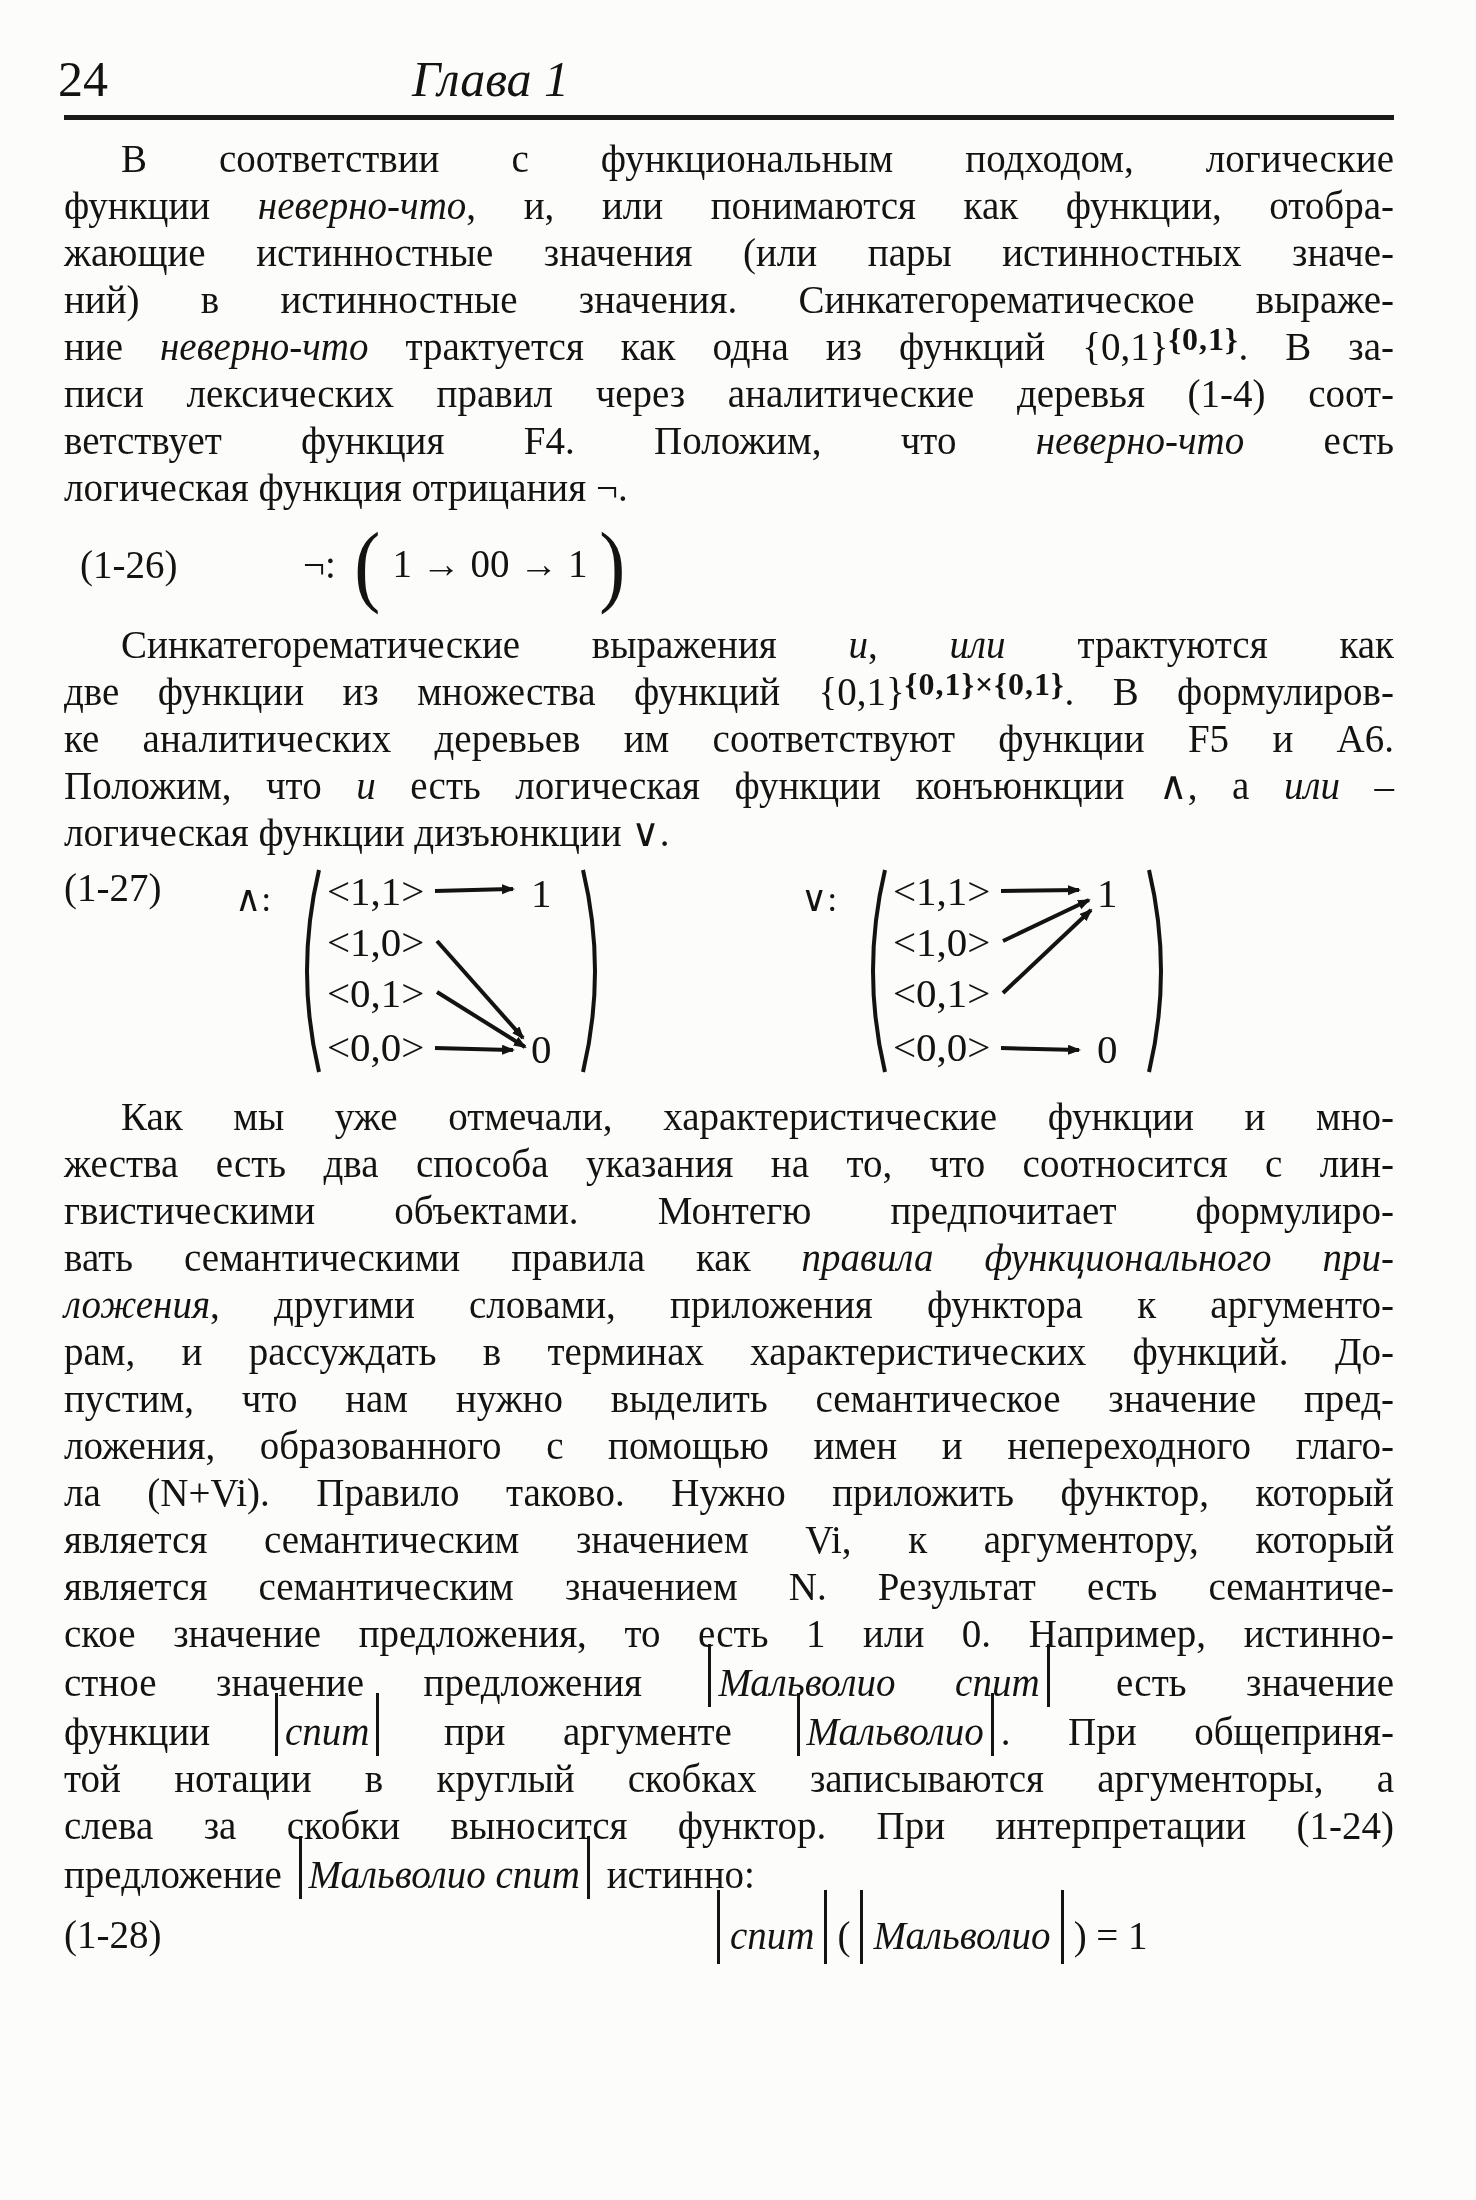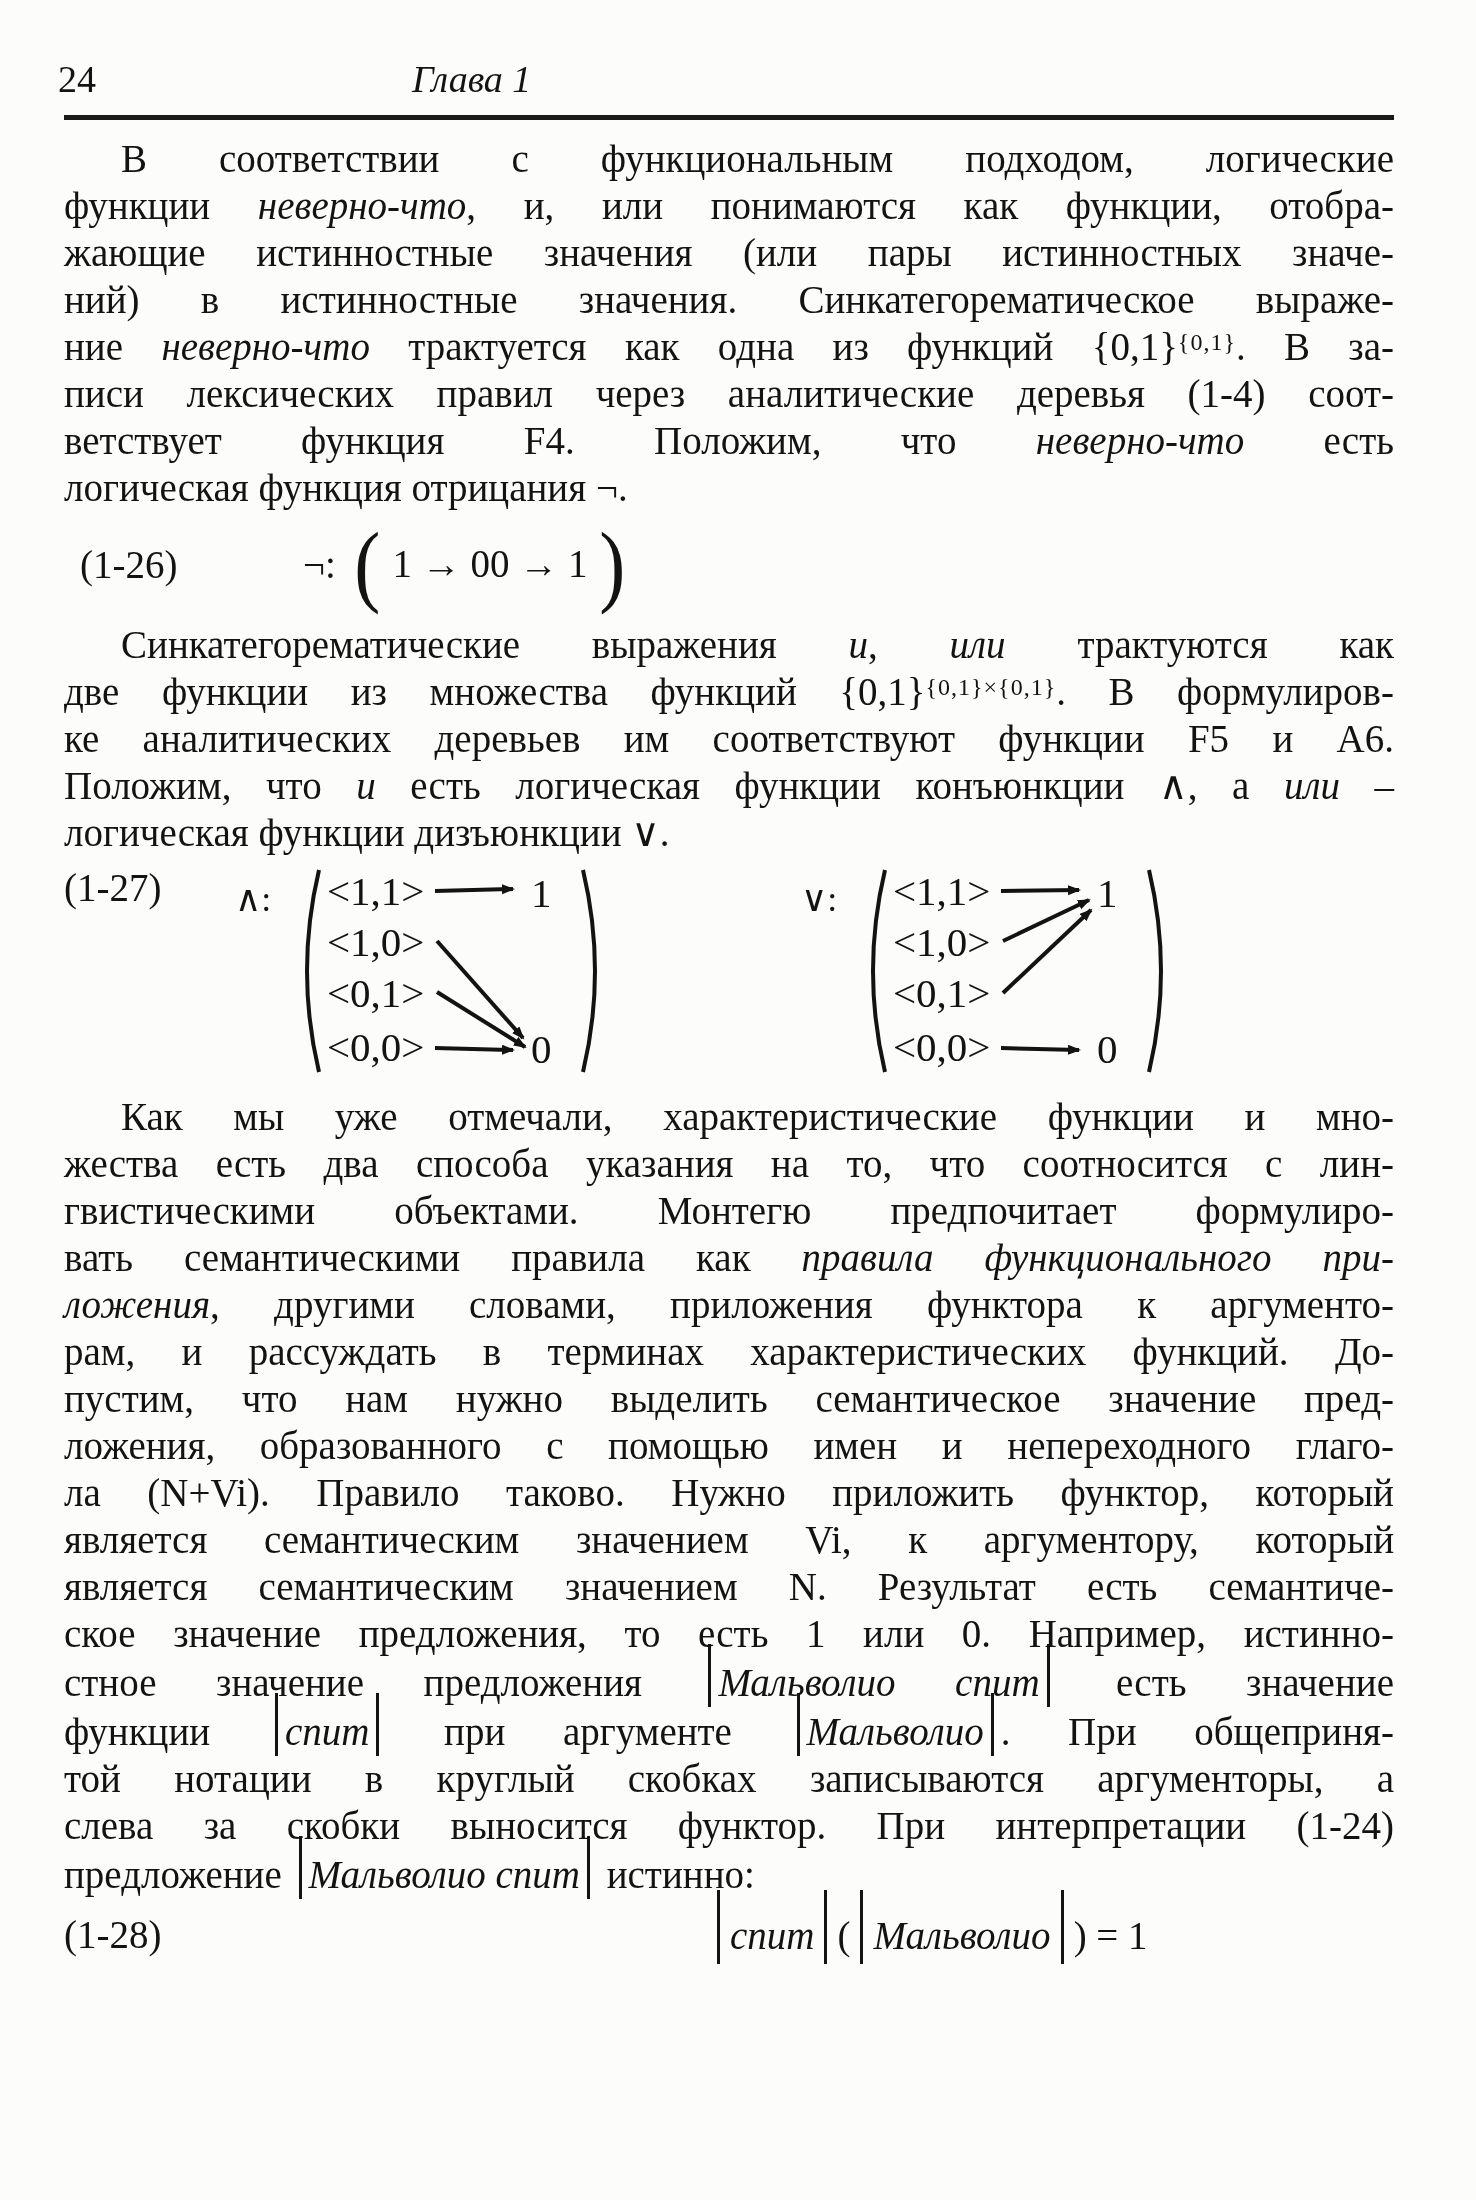--- a/index.html
+++ b/index.html
@@ -4,34 +4,34 @@
 <style>
   html,body{margin:0;padding:0;}
   body{
     width:1476px;height:2200px;overflow:hidden;
     background:#fcfcfa;color:#131313;
     font-family:"Liberation Serif","DejaVu Serif",serif;
     font-size:39px;line-height:47px;
   }
   .page{padding:56px 82px 0 64px;}
   
-  .header{position:relative;height:52px;font-size:38px;}
+  .header{position:relative;height:52px;font-size:50px;}
   .pagenum{position:absolute;left:-6px;top:0;}
   .chapter{position:absolute;left:348px;top:0;font-style:italic;}
   .rule{border-top:5px solid #1a1a1a;margin-top:7px;}
   
   .para{margin-top:15px;}
   .tline{
     text-align:justify;text-align-last:justify;
     white-space:normal;
   }
   .tline.last{text-align-last:left;}
   .para .tline:first-child{text-indent:57px;}
   em{font-style:italic;}
-  sup{font-size:24px;line-height:0;vertical-align:10px;letter-spacing:1px;}
+  sup{font-size:32px;line-height:0;vertical-align:10px;letter-spacing:1px;font-weight:bold;}
   
   .dbar{display:inline-block;width:3px;height:1em;position:relative;margin:0 7px;vertical-align:baseline;}
   .dbar::after{content:"";position:absolute;left:0;top:-13px;bottom:-11px;width:3px;background:#131313;}
   
   .formula{display:flex;align-items:center;}
   .f26{margin:12px 16px 8px;}
   .flabel{flex:none;width:223px;}
   .f26 .fop{margin-right:16px;}
   .bigparen{font-size:92px;line-height:0.9;font-weight:400;transform:scaleX(0.85);display:inline-block;}
   .fcol{display:inline-flex;flex-direction:row;text-align:center;line-height:52px;padding:0 10px;}

